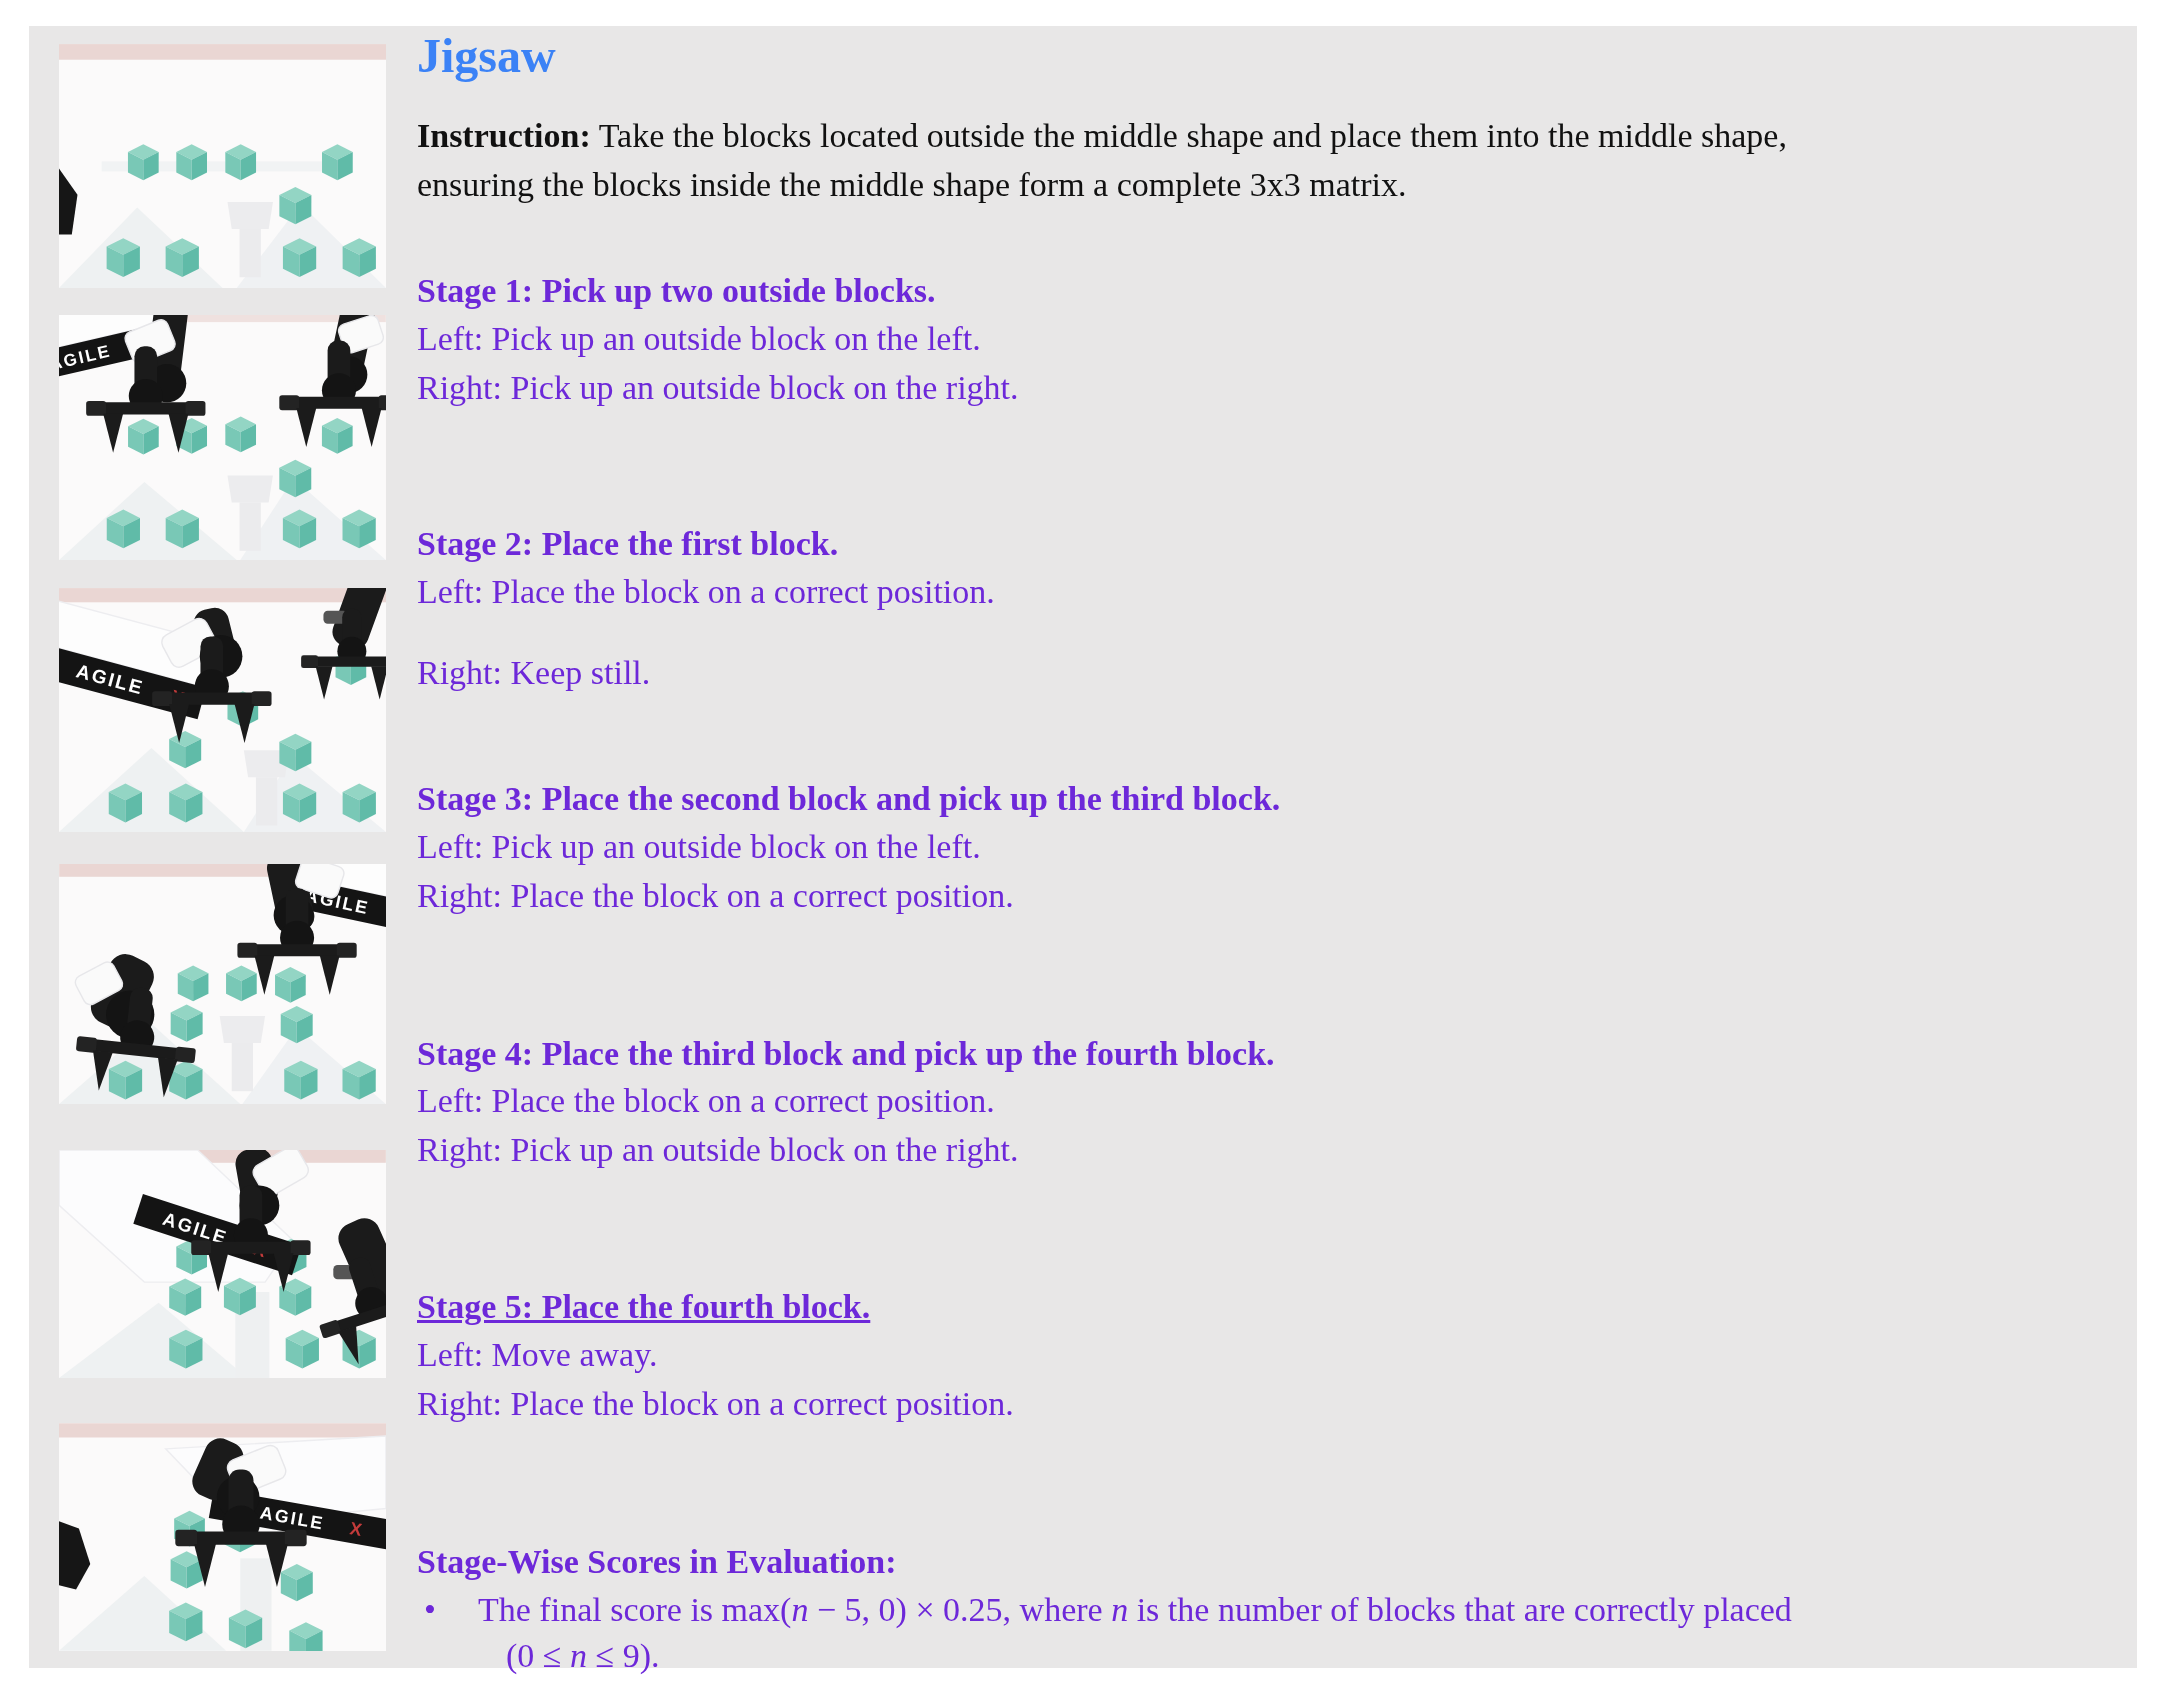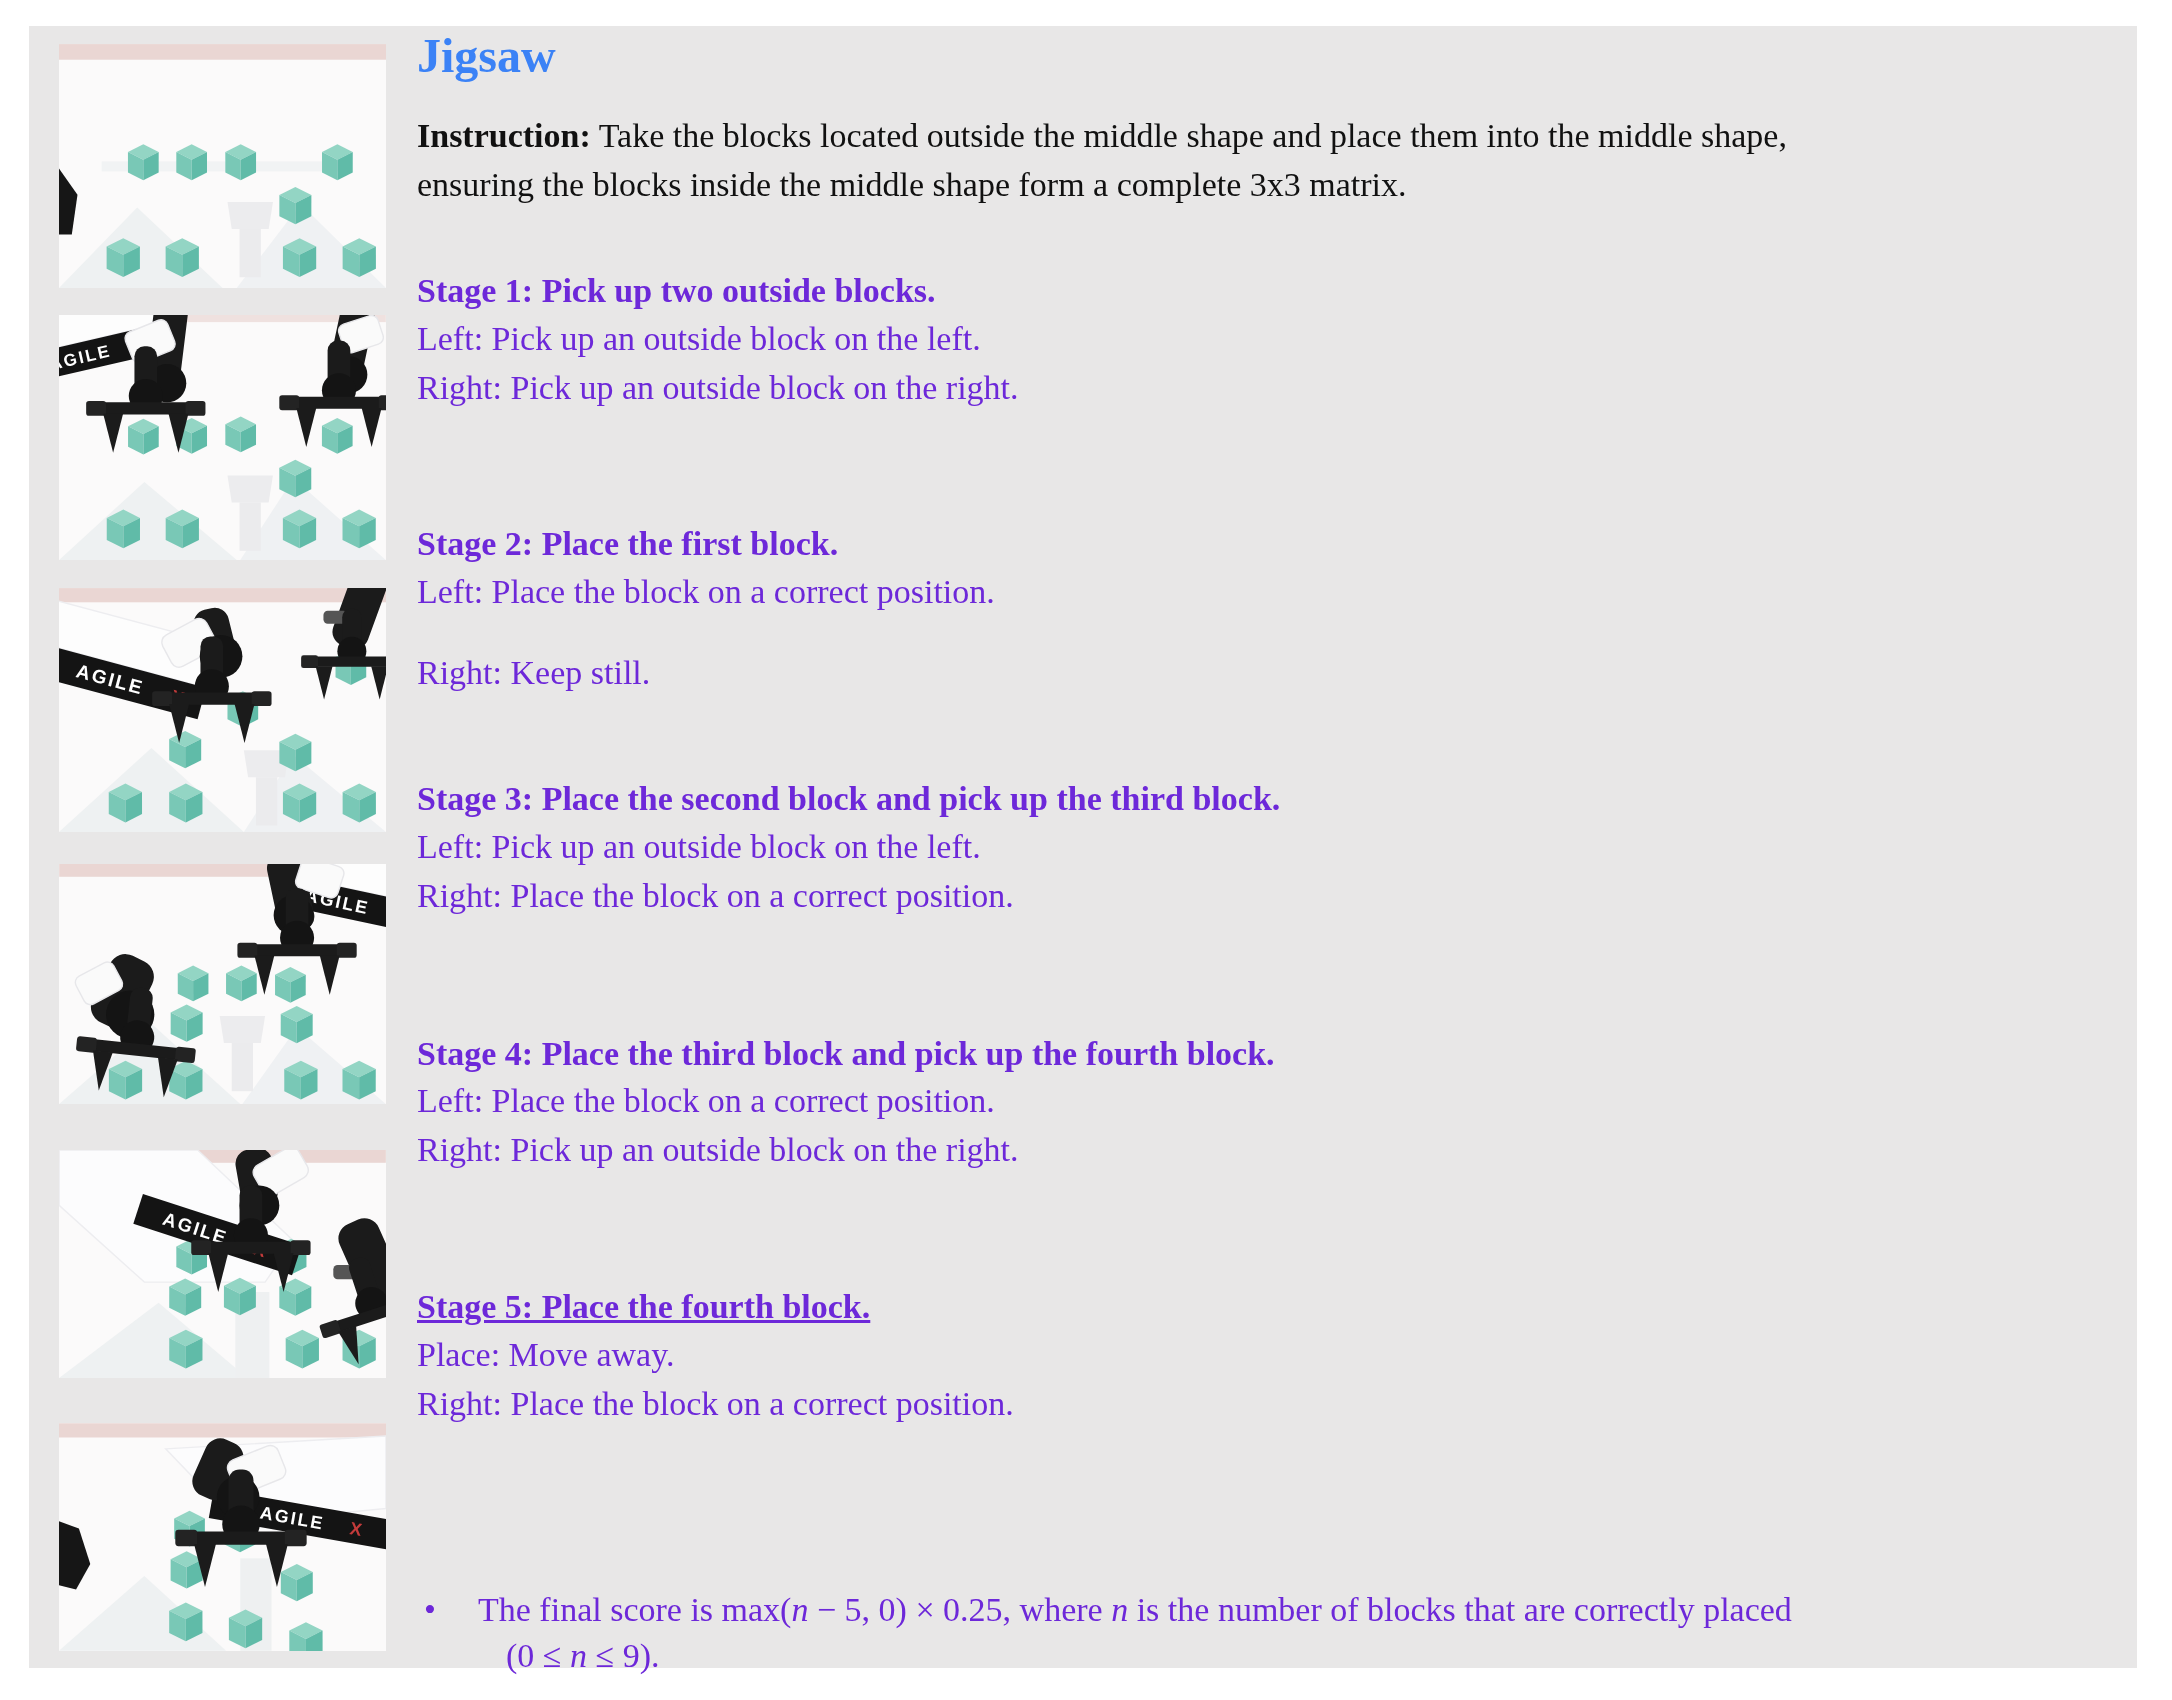--- a/index.html
+++ b/index.html
@@ -275,23 +275,24 @@
 
   <div class="txt b" style="left:417px;top:779px;">Stage 3: Place the second block and pick up the third block.</div>
   <div class="txt" style="left:417px;top:827px;">Left: Pick up an outside block on the left.</div>
   <div class="txt" style="left:417px;top:876px;">Right: Place the block on a correct position.</div>
 
   <div class="txt b" style="left:417px;top:1034px;">Stage 4: Place the third block and pick up the fourth block.</div>
   <div class="txt" style="left:417px;top:1081px;">Left: Place the block on a correct position.</div>
   <div class="txt" style="left:417px;top:1130px;">Right: Pick up an outside block on the right.</div>
 
   <div class="txt b" style="left:417px;top:1287px;text-decoration:underline;">Stage 5: Place the fourth block.</div>
-  <div class="txt" style="left:417px;top:1335px;">Place: Move away.</div>
+  <div class="txt" style="left:417px;top:1335px;">Left: Move away.</div>
   <div class="txt" style="left:417px;top:1384px;">Right: Place the block on a correct position.</div>
 
+  <div class="txt b" style="left:417px;top:1542px;">Stage-Wise Scores in Evaluation:</div>
   <div class="txt" style="left:424px;top:1590px;">•</div>
   <div class="txt" style="left:478px;top:1590px;">
     <span>The final score is max(</span><span class="it">n</span><span> − 5, 0) × 0.25, where </span><span class="it">n</span><span> is the number of blocks that are correctly placed</span>
   </div>
   <div class="txt" style="left:478px;top:1636px;margin-left:28px;">
     <span>(0 ≤ </span><span class="it">n</span><span> ≤ 9).</span>
   </div>
 </div>
 
 

